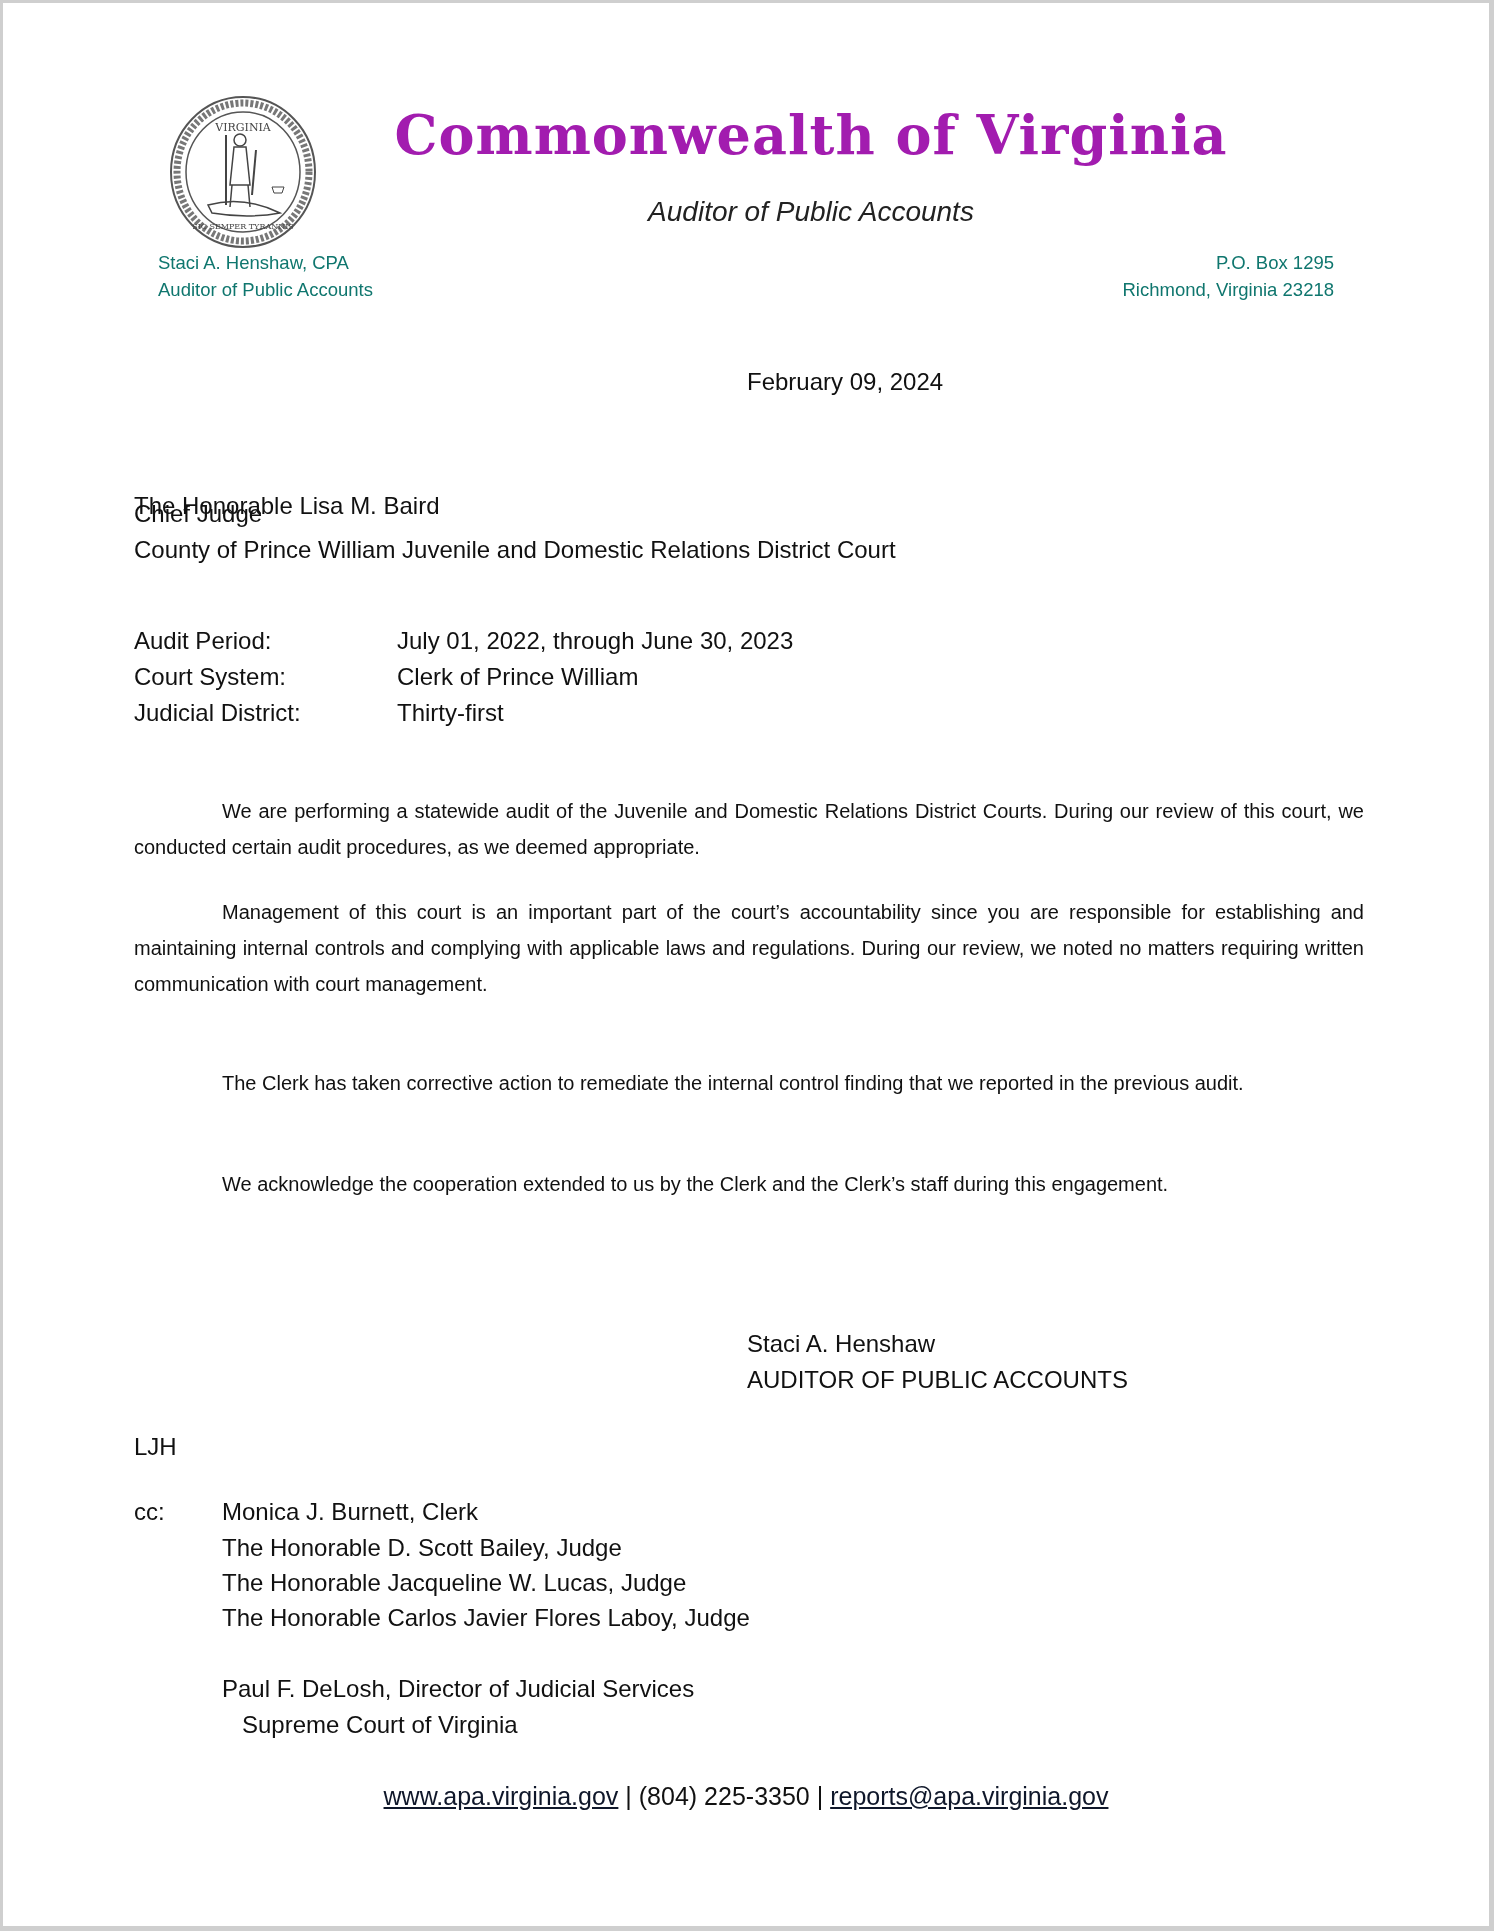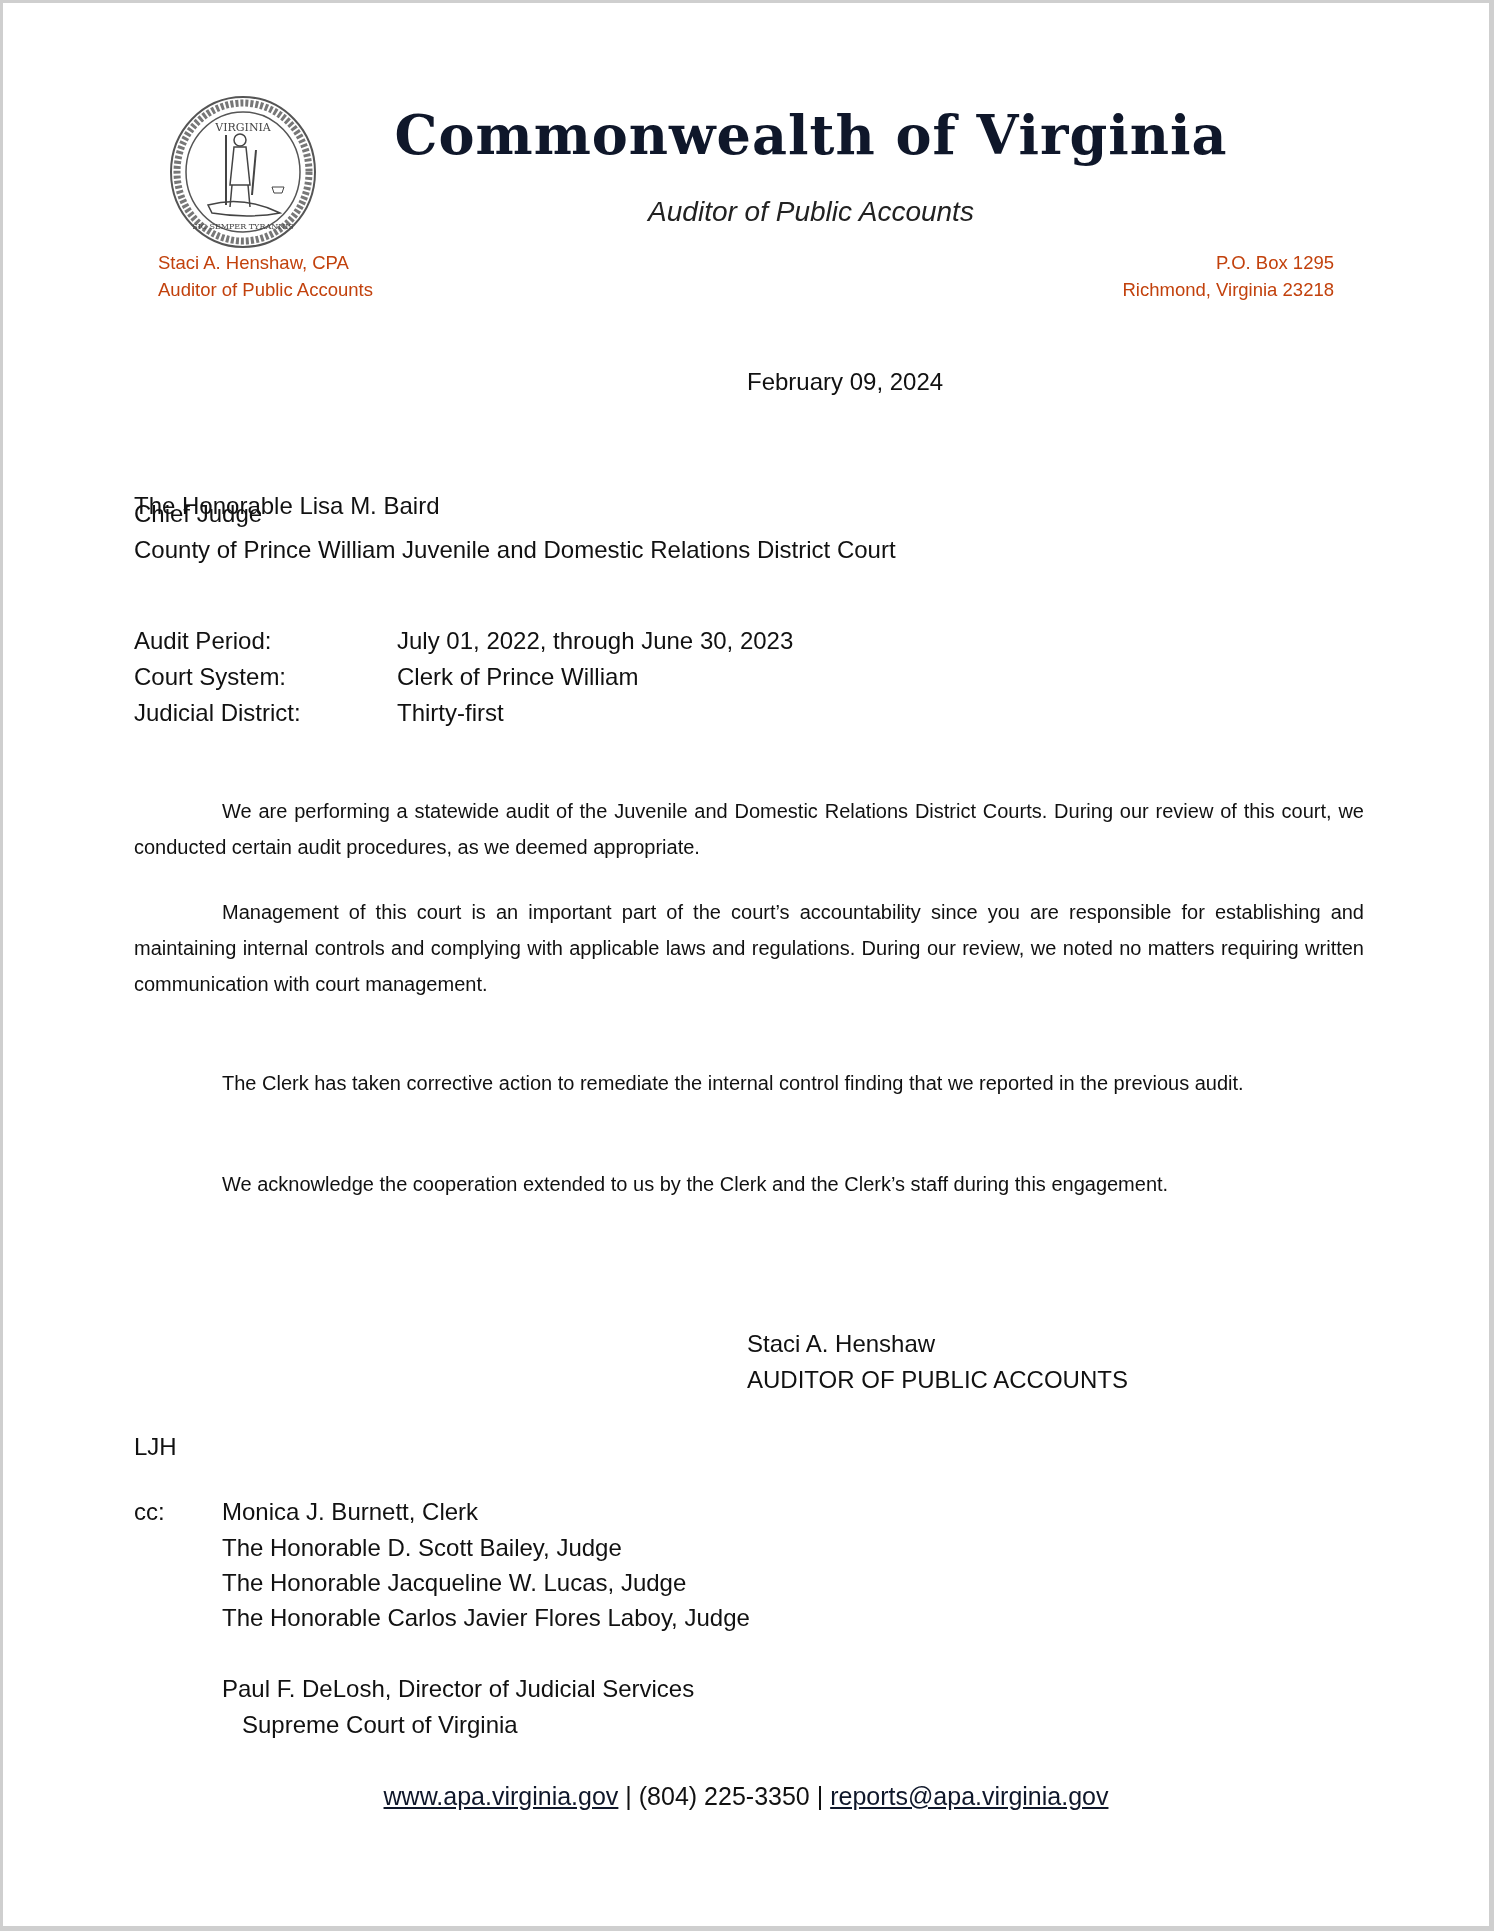--- a/index.html
+++ b/index.html
@@ -11,27 +11,27 @@
   }
   .page {
     position: absolute; left: 3px; top: 3px; width: 1486px; height: 1923px;
     background: #ffffff;
   }
   .abs { position: absolute; white-space: nowrap; }
   .seal { position: absolute; left: 165px; top: 92px; width: 150px; height: 154px; }
   .title {
     position: absolute; left: 0; width: 100%; top: 100px; text-align: center;
     font-family: "DejaVu Serif", "Liberation Serif", serif; font-weight: bold;
-    font-size: 54px; letter-spacing: 1px; color: #0f172a; padding-left: 130px; box-sizing: border-box;
+    font-size: 54px; letter-spacing: 1px; color: #a21caf; padding-left: 130px; box-sizing: border-box;
   }
   .subtitle {
     position: absolute; left: 0; width: 100%; top: 193px; text-align: center;
     font-style: italic; font-size: 28px; padding-left: 130px; box-sizing: border-box; color: #222;
   }
-  .small { font-size: 18.5px; color: #c2410c; }
+  .small { font-size: 18.5px; color: #0f766e; }
   .body { font-size: 24px; line-height: 36px; }
   .para { position: absolute; left: 131px; width: 1230px; text-align: justify; font-size: 20px; line-height: 36px; }
   .para .indent { display: inline-block; width: 88px; }
   a.link { color: #0f172a; text-decoration: underline; }
   .footer { position: absolute; top: 1779px; left: 0; width: 100%; text-align: center; font-size: 25px; color: #111; }
   .row { position: absolute; left: 131px; font-size: 24px; white-space: nowrap; }
   .row .lbl { display: inline-block; width: 263px; }
 </style>
 </head>
 <body>

